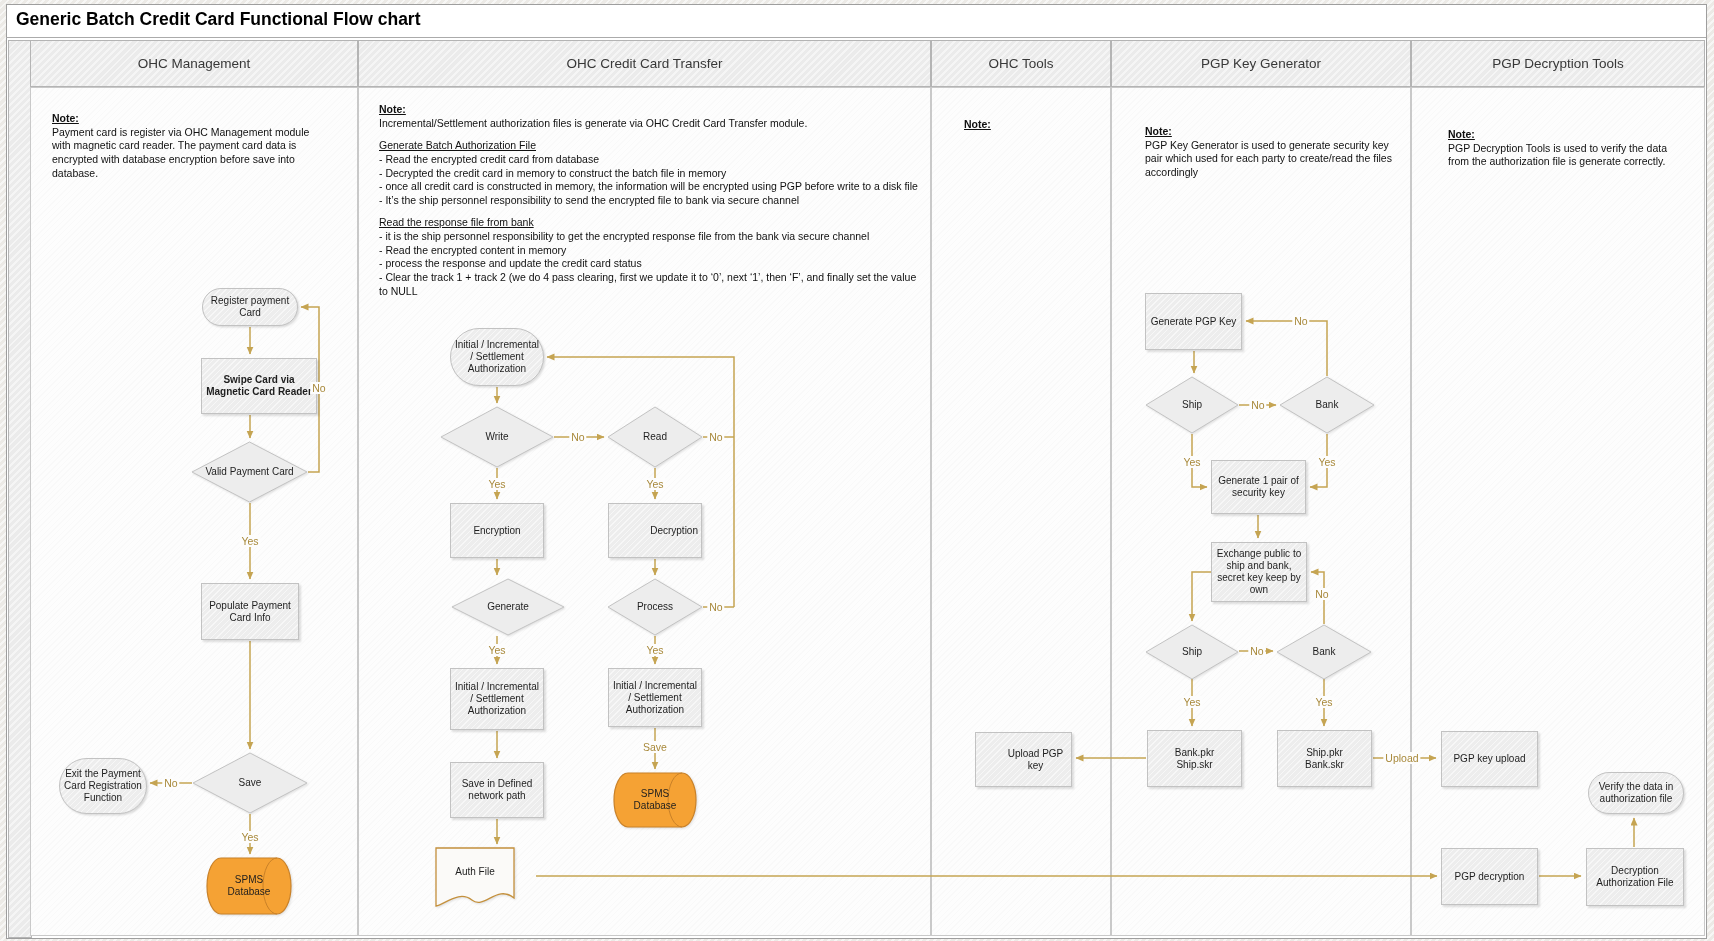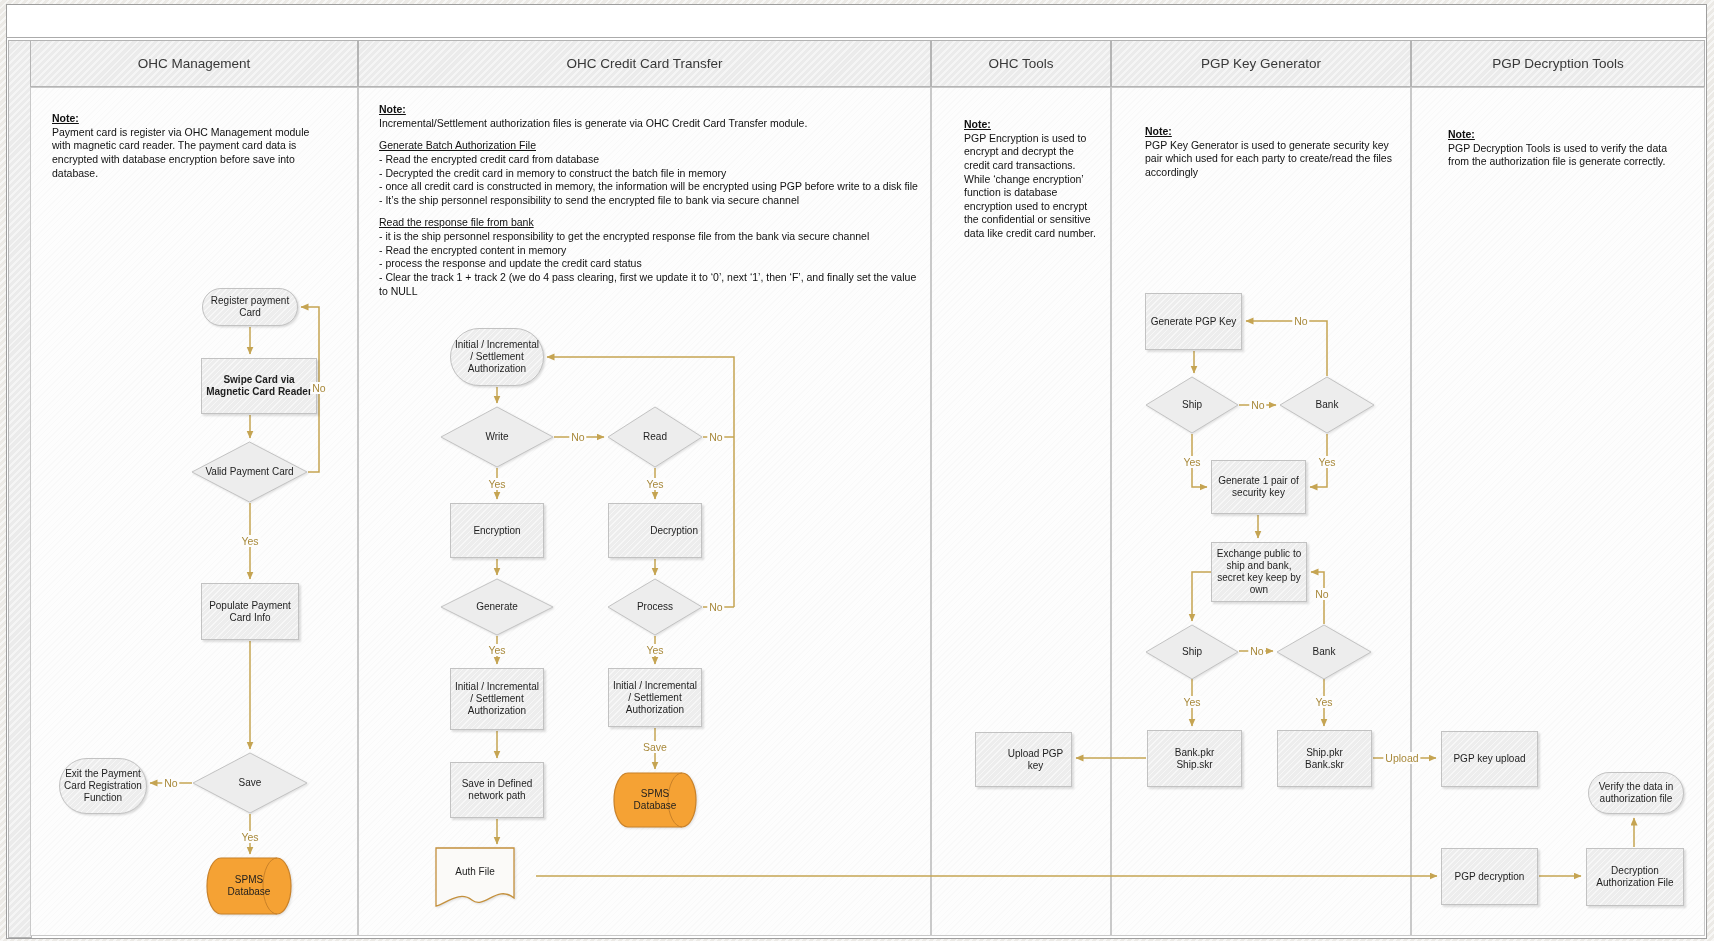--- a/index.html
+++ b/index.html
@@ -34,20 +34,21 @@
   .node svg.shape{position:absolute;left:0;top:0;overflow:visible;filter:drop-shadow(1px 1.5px 1px rgba(0,0,0,.12))}
   .node.doc .lbl{margin-bottom:12px}
   .elabel{position:absolute;transform:translate(-50%,-50%);font-size:10.5px;color:#a8893b;
     background:#fdfdfd;padding:0 2px;white-space:nowrap}
 </style>
 </head>
 <body>
 
 <div class="page">
   <div class="frame"></div>
+  <div class="title">Generic Batch Credit Card Functional Flow chart</div>
   <div class="titleline"></div>
   <div class="strip"></div>
   <div id="headers">
       <div class="lane-head" style="left: 30px; width: 328px;">
         <span>OHC Management</span>
       </div>
       <div class="lane-head" style="left: 358px; width: 573px;">
         <span>OHC Credit Card Transfer</span>
       </div>
       <div class="lane-head" style="left: 931px; width: 180px;">
@@ -83,21 +84,20 @@
         <div class="p">- It’s the ship personnel responsibility to send the encrypted file to bank via secure channel</div>
         <div class="blank"></div>
         <div class="u">Read the response file from bank</div>
         <div class="p">- it is the ship personnel responsibility to get the encrypted response file from the bank via secure channel</div>
         <div class="p">- Read the encrypted content in memory</div>
         <div class="p">- process the response and update the credit card status</div>
         <div class="p">- Clear the track 1 + track 2 (we do 4 pass clearing, first we update it to ‘0’, next ‘1’, then ‘F’, and finally set the value to NULL</div>
       </div>
       <div class="note" style="left: 964px; top: 118px; width: 136px;">
         <div class="h">Note:</div>
-        <div class="p">PGP Encryption is used to encrypt and decrypt the credit card transactions. While ‘change encryption’ function is database encryption used to encrypt the confidential or sensitive data like credit card number.</div>
       </div>
       <div class="note" style="left: 1145px; top: 125px; width: 262px;">
         <div class="h">Note:</div>
         <div class="p">PGP Key Generator is used to generate security key pair which used for each party to create/read the files accordingly</div>
       </div>
       <div class="note" style="left: 1448px; top: 128px; width: 242px;">
         <div class="h">Note:</div>
         <div class="p">PGP Decryption Tools is used to verify the data from the authorization file is generate correctly.</div>
       </div>
     </div>
@@ -192,21 +192,21 @@
           <polygon points="47,0 94,30 47,60 0,30" fill="#EDEDED" stroke="#C2C2C2" stroke-width="1"></polygon>
         </svg>
         <div class="lbl">Read</div>
       </div>
       <div class="node rect" style="left: 450px; top: 503px; width: 94px; height: 55px;">
         <div class="lbl">Encryption</div>
       </div>
       <div class="node rect" style="left: 608px; top: 503px; width: 94px; height: 55px; justify-content: flex-end;">
         <div class="lbl">Decryption</div>
       </div>
-      <div class="node diamond svgshape" style="left: 441px; top: 579px; width: 112px; height: 56px;">
+      <div class="node diamond svgshape" style="left: 452px; top: 579px; width: 112px; height: 56px;">
         <svg class="shape" width="112" height="56" viewBox="0 0 112 56">
           <polygon points="56,0 112,28 56,56 0,28" fill="#EDEDED" stroke="#C2C2C2" stroke-width="1"></polygon>
         </svg>
         <div class="lbl">Generate</div>
       </div>
       <div class="node diamond svgshape" style="left: 608px; top: 579px; width: 94px; height: 56px;">
         <svg class="shape" width="94" height="56" viewBox="0 0 94 56">
           <polygon points="47,0 94,28 47,56 0,28" fill="#EDEDED" stroke="#C2C2C2" stroke-width="1"></polygon>
         </svg>
         <div class="lbl">Process</div>

